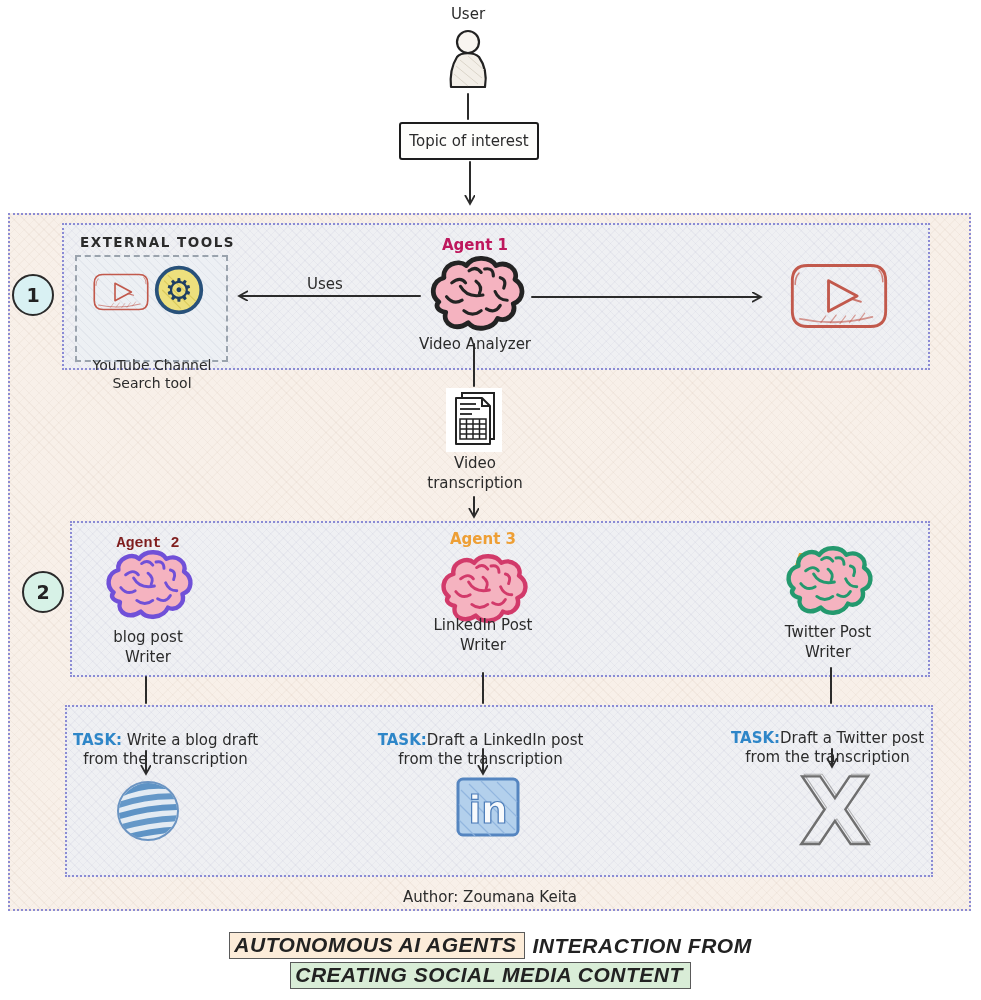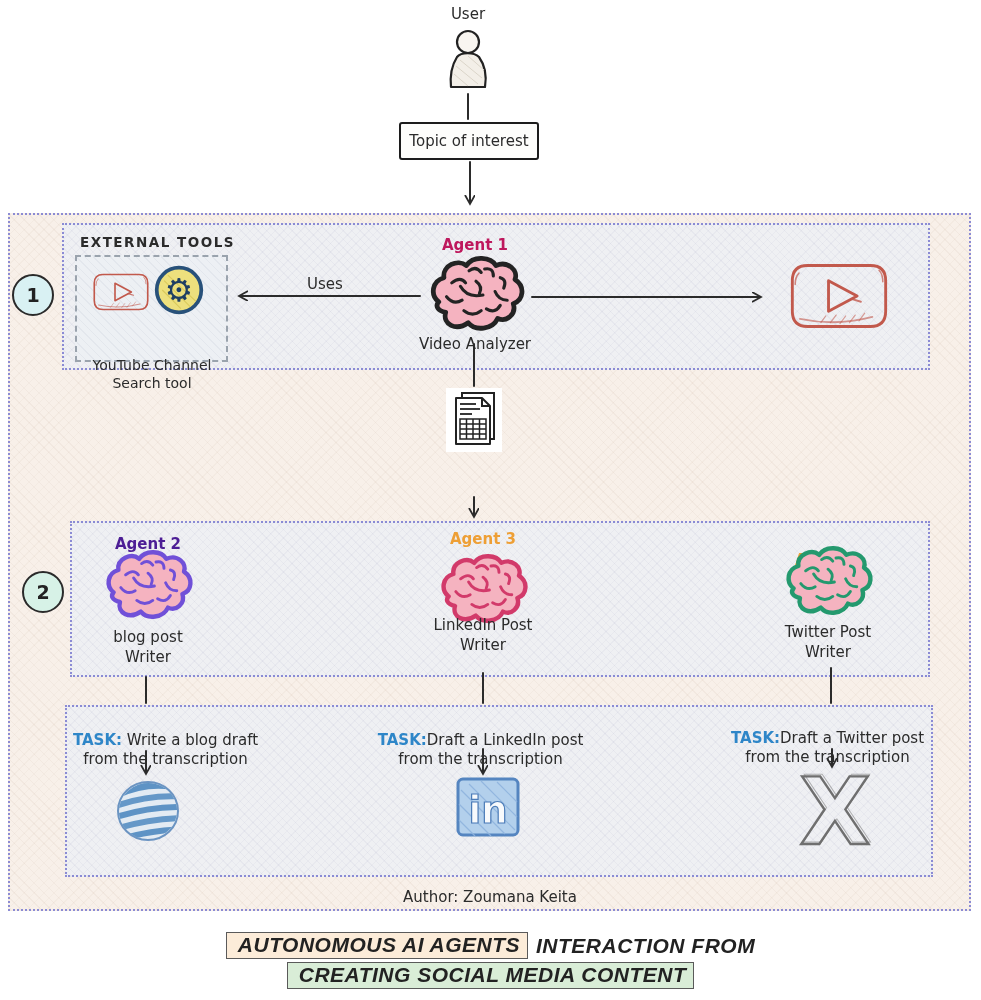--- a/index.html
+++ b/index.html
@@ -48,21 +48,21 @@
   .agent-name{font-weight:bold;font-size:15px;}
   .task-prefix{font-weight:bold;}
   .ext-title{font-size:13.5px;font-weight:bold;letter-spacing:1.5px;}
   .label-s{font-size:14px;line-height:1.3;margin-top:31px;}
   .caption{
     left:0;top:932px;width:981px;display:flex;flex-direction:column;align-items:center;gap:3px;
     font-family:"Liberation Sans",sans-serif;font-weight:bold;font-style:oblique;
     font-size:21px;letter-spacing:.5px;color:#222;
   }
   .cap-line{display:flex;align-items:center;gap:8px;}
-  .cap-hl{border:1.5px solid #5a5a5a;padding:0px 7px 1px 11px;}
+  .cap-hl{border:1.5px solid #5a5a5a;padding:0px 7px 1px 4px;}
   svg text{font-family:"DejaVu Sans",sans-serif;}
   .noptr{pointer-events:none;}
 </style>
 </head>
 <body>
 
 <div id="canvas">
 
   <svg width="0" height="0" style="position:absolute" aria-hidden="true">
     <defs>
@@ -207,22 +207,24 @@
     </svg>
   <div class="abs hand center" style="left:405px;top:335px;width:140px;">Video Analyzer</div>
 
   <svg class="abs" style="left: 786px; top: 256px; color: rgb(194, 89, 76);" width="106" height="80">
       <use href="#sym-youtube"></use>
     </svg>
 
   <svg class="abs" style="left:446px;top:388px;" width="56" height="64">
       <use href="#sym-doc"></use>
     </svg>
-
-  <div class="abs agent-name center" style="left: 93px; top: 535px; width: 110px; color: #4c1d95;">Agent 2</div>
+  <div class="abs hand center preline" style="left:415px;top:454px;width:120px;">Video
+transcription</div>
+
+  <div class="abs agent-name center" style="left: 93px; top: 535px; width: 110px; color: #7f1d1d; font-family: Liberation Mono, monospace;">Agent 2</div>
   <svg class="abs" style="left: 100px; top: 546px; color: rgb(112, 80, 216);" width="96" height="80">
       <use href="#sym-brain"></use>
     </svg>
   <div class="abs hand center preline" style="left:86px;top:628px;width:124px;">blog post
 Writer</div>
 
   <div class="abs agent-name center" style="left: 428px; top: 530px; width: 110px; color: rgb(238, 159, 53);">Agent 3</div>
   <svg class="abs" style="left: 435px; top: 550px; color: rgb(210, 58, 106);" width="96" height="80">
       <use href="#sym-brain"></use>
     </svg>

